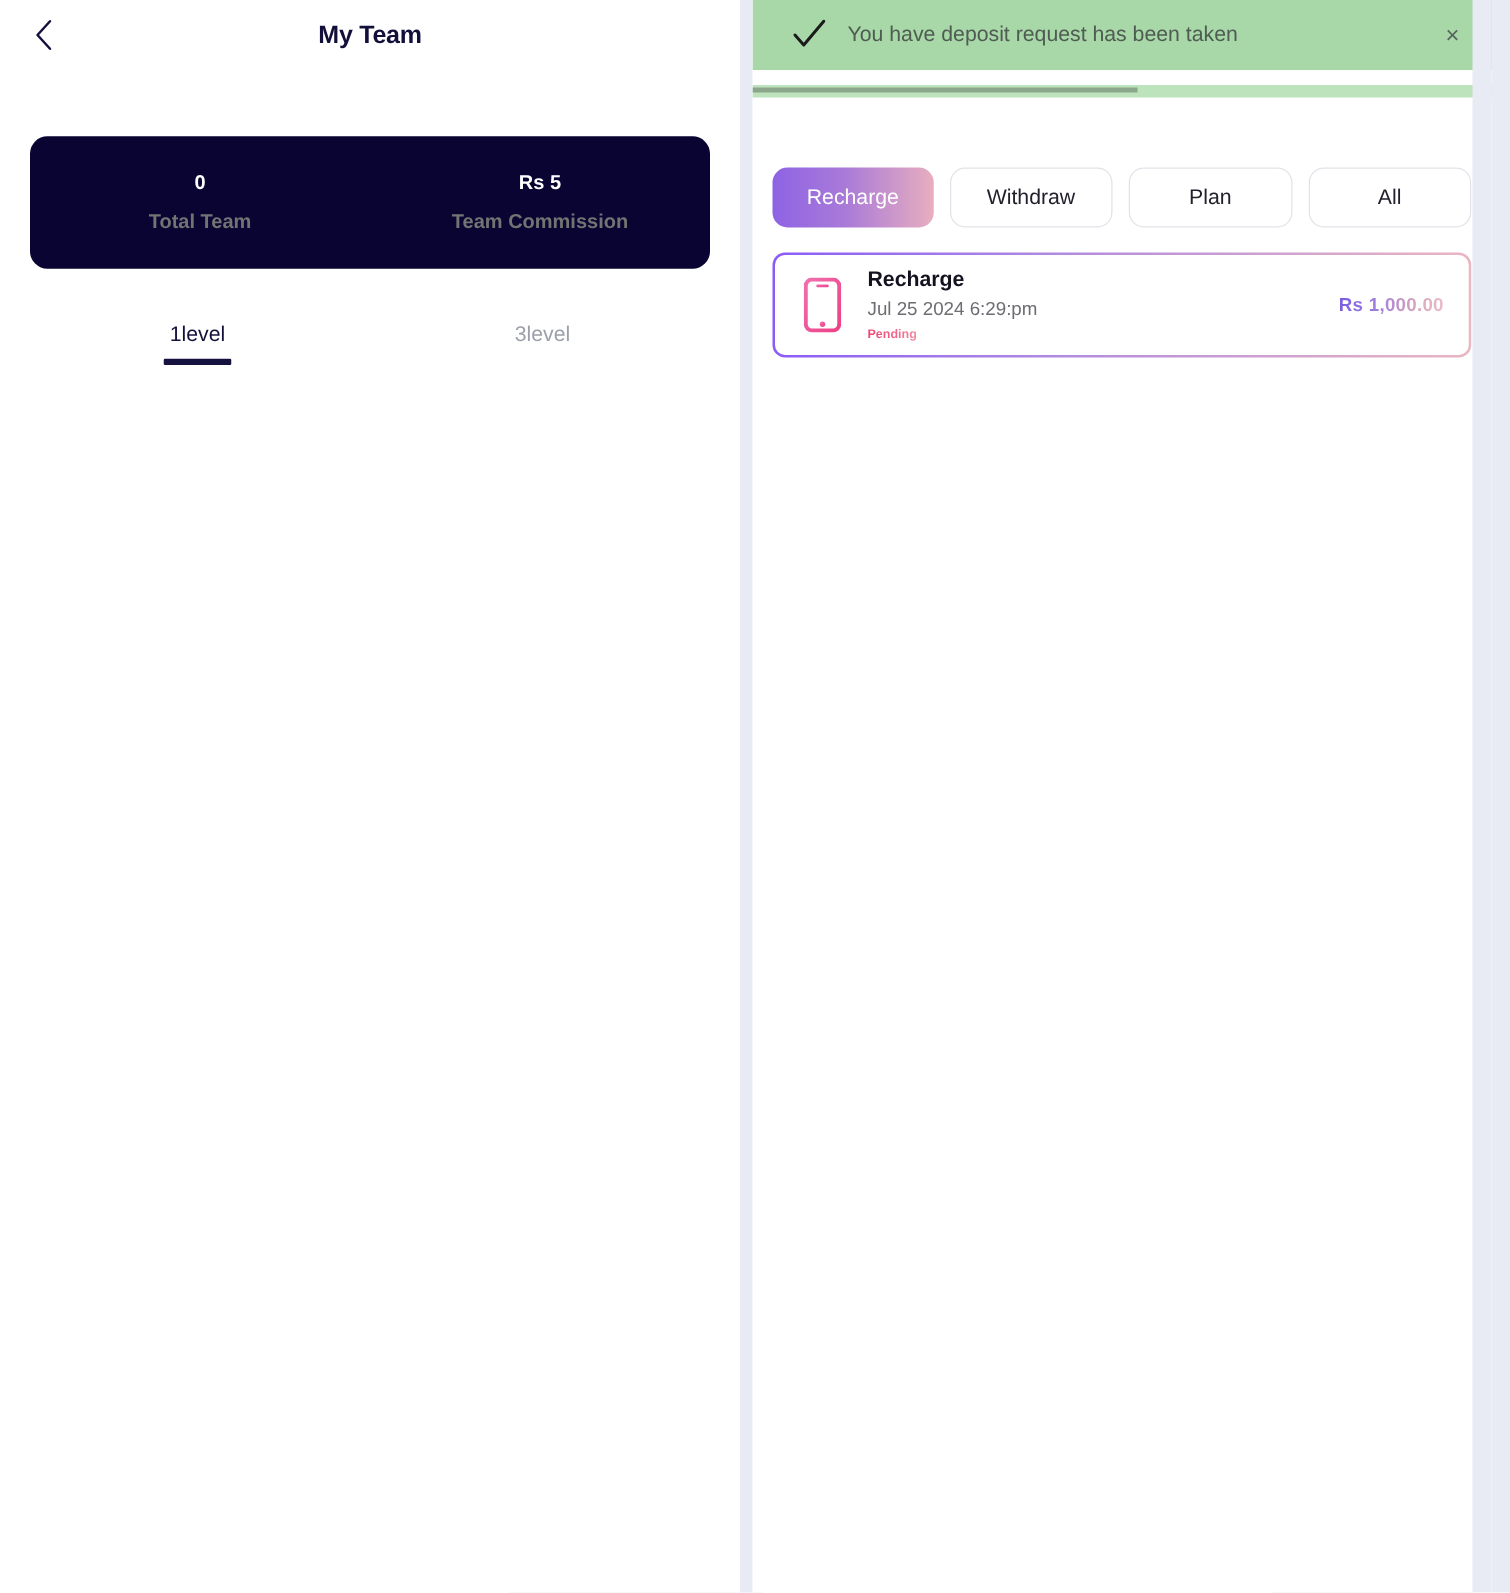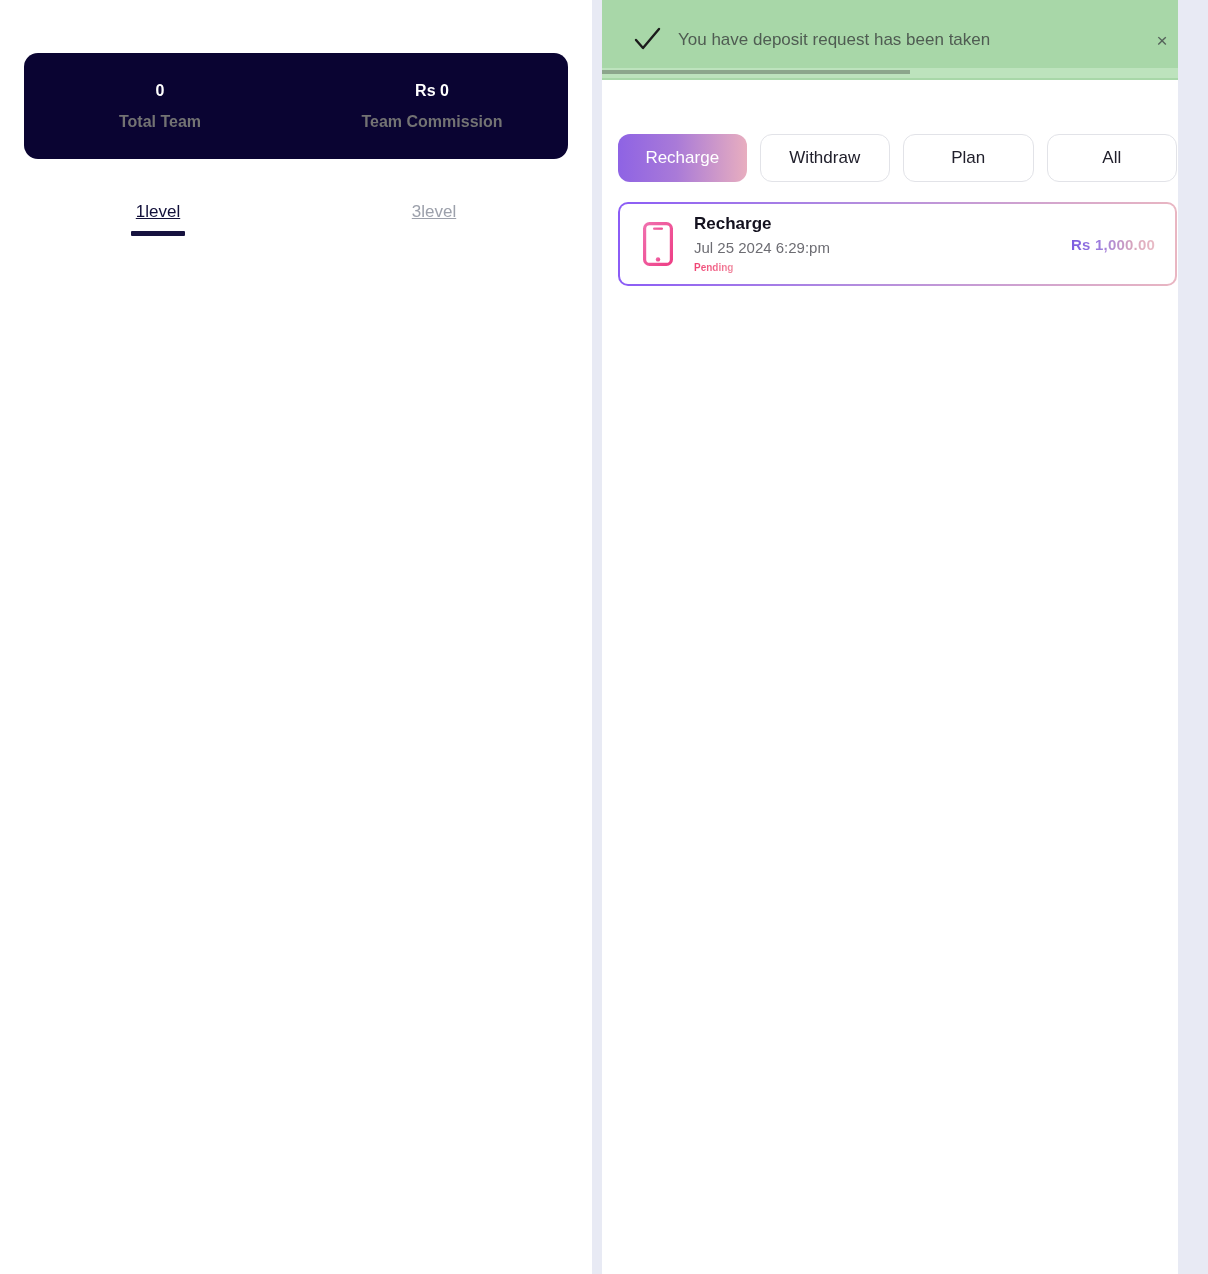--- a/index.html
+++ b/index.html
@@ -96,21 +96,20 @@
   }
   .level-tab {
     flex: 1 1 33.333%;
     text-align: center;
     font-size: 17px;
     color: #9ca0ab;
     cursor: pointer;
     position: relative;
     padding-bottom: 14px;
     user-select: none;
-    text-decoration: underline;
   }
   .level-tab.is-active { color: #12103a; }
   .level-tab.is-active::after {
     content: "";
     position: absolute;
     left: 50%;
     transform: translateX(-50%);
     bottom: 0;
     width: 54px;
     height: 5px;
@@ -153,21 +152,21 @@
     color: #ffffff;
     letter-spacing: -0.2px;
   }
 
   
   .toast {
     position: absolute;
     top: 0;
     left: 0;
     width: 593px;
-    height: 80px;
+    height: 56px;
     background: rgba(161, 212, 161, 0.93);
     display: flex;
     align-items: center;
     padding: 0 20px 0 28px;
     z-index: 40;
   }
   .toast-check {
     flex: 0 0 34px;
     width: 34px;
     height: 34px;
@@ -316,28 +315,38 @@
     z-index: 60;
   }
 </style>
 </head>
 <body>
 
 <div class="app-root">
 
   <div class="panel-left">
 
+    <div class="team-header">
+      <div class="back-chevron">
+        <span>
+          <svg width="16" height="26" viewBox="0 0 16 26" fill="none" aria-hidden="true">
+            <path d="M13 2 L3 13 L13 24" stroke="#16123f" stroke-width="2" stroke-linecap="round" stroke-linejoin="round"></path>
+          </svg>
+        </span>
+      </div>
+      <div class="team-title">My Team</div>
+    </div>
 
     <div class="stats-card">
       <div class="stat-cell">
         <div class="stat-value">0</div>
         <div class="stat-label">Total Team</div>
       </div>
       <div class="stat-cell">
-        <div class="stat-value">Rs 0</div>
+        <div class="stat-value">Rs 5</div>
         <div class="stat-label">Team Commission</div>
       </div>
     </div>
 
     <div class="level-tabs">
       <div class="level-tab is-active">
         <span>1level</span>
       </div>
       <div class="level-tab">
         <span>3level</span>

